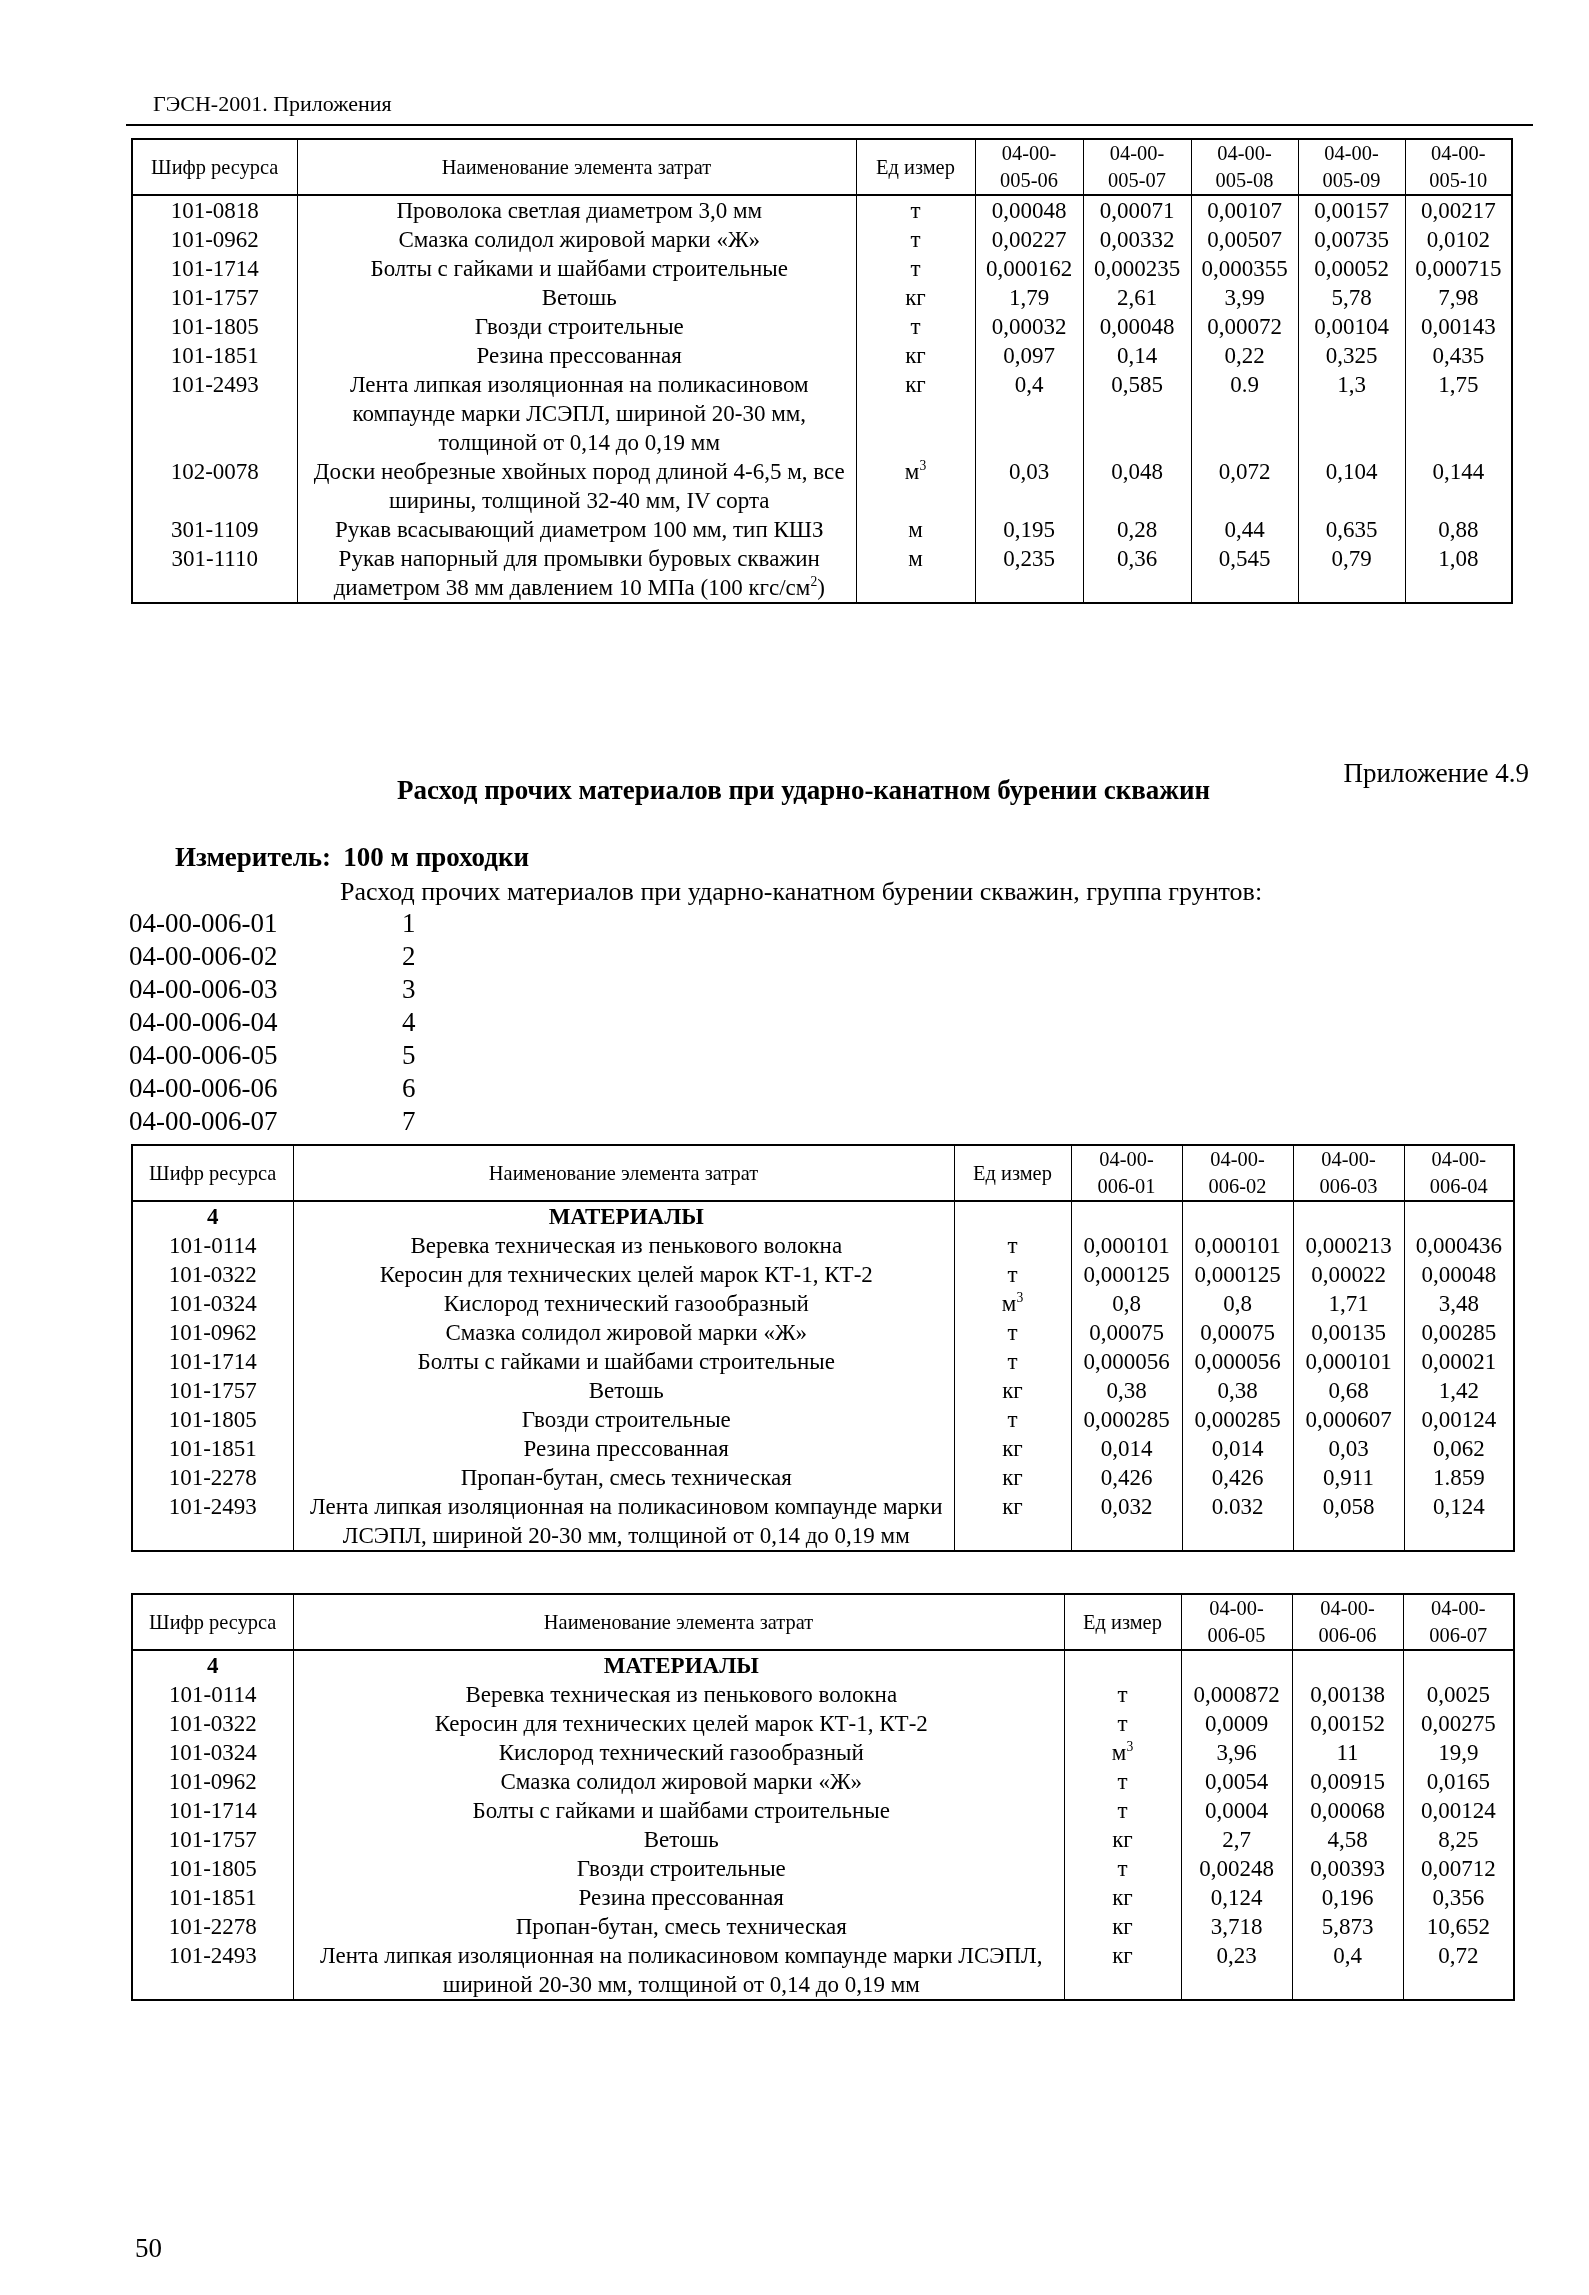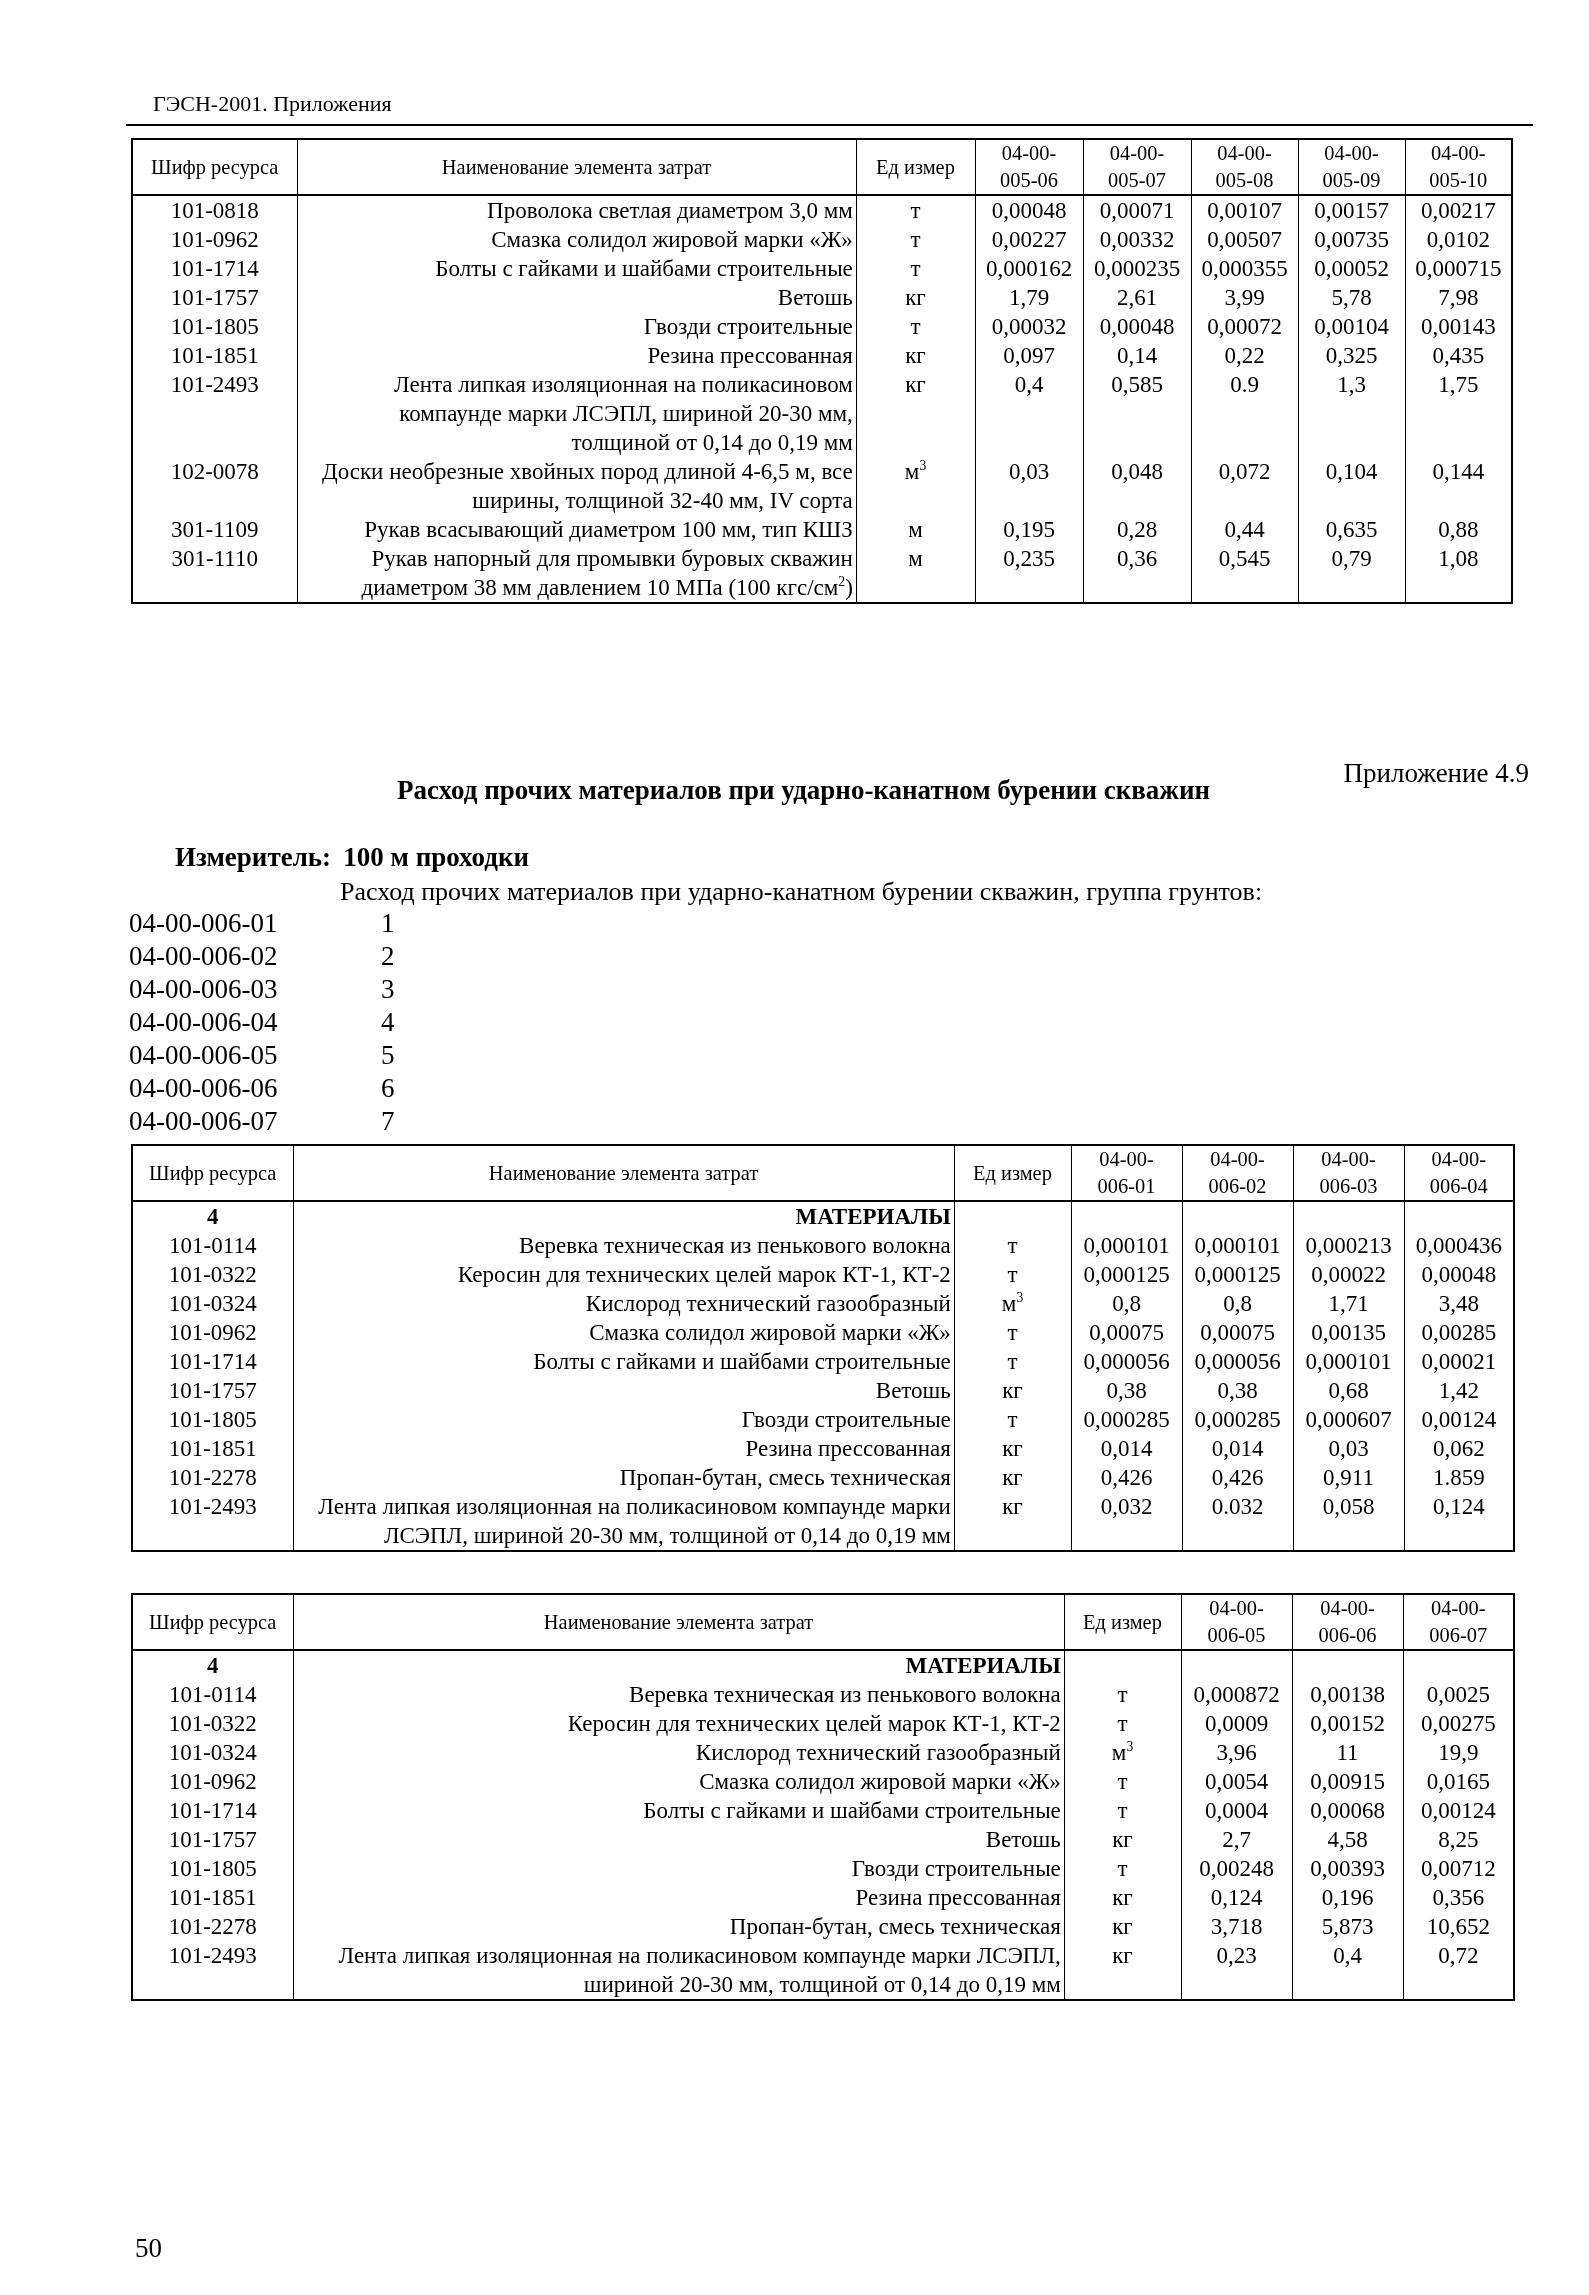--- a/index.html
+++ b/index.html
@@ -4,31 +4,31 @@
 <style>
   html, body { margin: 0; padding: 0; background: #ffffff; }
   body { width: 1590px; height: 2295px; position: relative; font-family: "Liberation Serif", "DejaVu Serif", serif; color: #000; }
   .running-head { position: absolute; left: 133px; top: 87px; font-size: 22px; line-height: 34px; margin-left: 20px; }
   .head-rule { position: absolute; left: 126px; top: 124px; width: 1407px; height: 2px; background: #000; }
   table.res { position: absolute; border-collapse: collapse; table-layout: fixed; font-size: 23px; line-height: 29px; }
   table.res th, table.res td { border-left: 1.4px solid #000; border-right: 1.4px solid #000; padding: 0 2.7px; vertical-align: top; }
   table.res { border: 2.7px solid #000; }
   table.res thead th { font-weight: normal; font-size: 20.4px; line-height: 27px; text-align: center; vertical-align: middle; border-bottom: 2.7px solid #000; border-top: 2.7px solid #000; }
   table.res td.c { text-align: center; }
-  table.res td.name { text-align: right; padding-left: 8.2px; }
+  table.res td.name { text-align: center; padding-left: 8.2px; }
   table.res td.num { text-align: center; white-space: nowrap; }
   .bold { font-weight: bold; }
   sup { font-size: 13.6px; line-height: 0; }
   .appendix { position: absolute; right: 61px; top: 710px; font-size: 27px; margin-top: 48px; }
   .title { position: absolute; left: 0; width: 1566px; top: 775px; text-align: center; font-size: 27px; font-weight: bold; padding-left: 41px; box-sizing: border-box; }
   .meter { position: absolute; left: 175px; top: 842px; font-size: 27px; font-weight: bold; }
   .meter span { margin-left: 12.2px; }
   .subtitle { position: absolute; left: 340px; top: 877px; font-size: 26px; }
   .codes { position: absolute; left: 129px; top: 907px; font-size: 27px; line-height: 33px; }
-  .codes .row { display: flex; }
+  .codes .row { display: flex; gap: 21px; }
   .codes .code { width: 252px; }
   .page-num { position: absolute; left: 135px; top: 2206px; font-size: 27px; font-weight: normal; margin-top: 27px; }
 </style>
 </head>
 <body>
 
 <div class="running-head">ГЭСН-2001. Приложения</div>
 <div class="head-rule"></div>
 
 <table class="res" style="left:131px; top:138px; width:1381px;">

